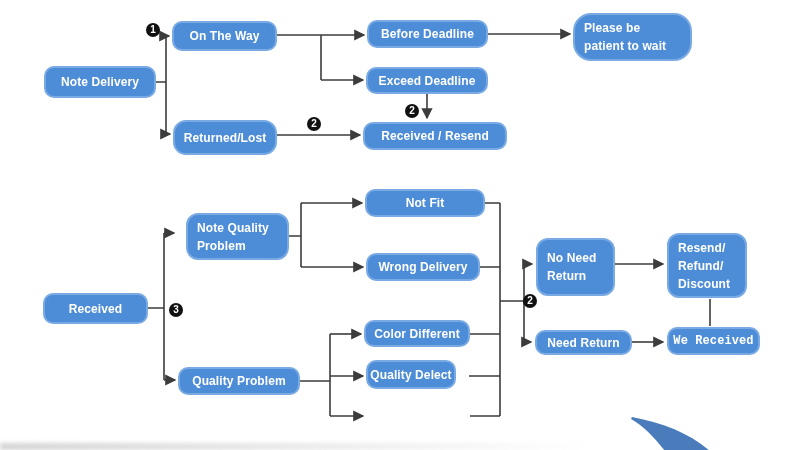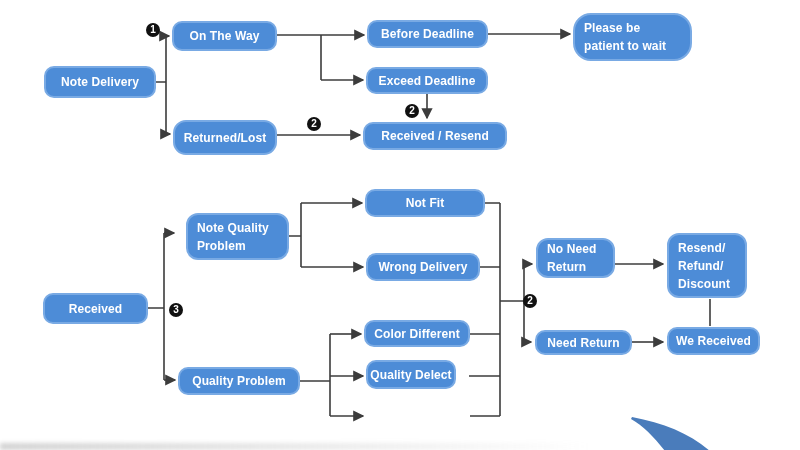--- a/index.html
+++ b/index.html
@@ -93,26 +93,26 @@
 patient to wait</div>
 
   <div class="node" style="left:43px;top:293px;width:105px;height:31px;">Received</div>
   <div class="node left" style="left:177px;top:213px;width:103px;height:47px;border-radius:12px;margin-left:9px;">Note Quality
 Problem</div>
   <div class="node" style="left:178px;top:367px;width:122px;height:28px;">Quality Problem</div>
   <div class="node" style="left:365px;top:189px;width:120px;height:28px;">Not Fit</div>
   <div class="node" style="left:366px;top:253px;width:114px;height:28px;">Wrong Delivery</div>
   <div class="node" style="left:364px;top:320px;width:106px;height:27px;">Color Different</div>
   <div class="node" style="left:366px;top:360px;width:90px;height:29px;">Quality Delect</div>
-  <div class="node left" style="left:536px;top:238px;width:79px;height:40px;border-radius:12px;">No Need
+  <div class="node left" style="left:536px;top:238px;width:79px;height:58px;border-radius:12px;">No Need
 Return</div>
   <div class="node" style="left:535px;top:330px;width:97px;height:25px;">Need Return</div>
   <div class="node left" style="left:667px;top:233px;width:80px;height:65px;border-radius:12px;">Resend/
 Refund/
 Discount</div>
-  <div class="node" style="left:667px;top:327px;width:93px;height:28px;">We Received</div>
+  <div class="node" style="left:667px;top:327px;width:93px;height:28px;font-family:Liberation Mono, monospace;">We Received</div>
 
   <span class="step" style="left:146px;top:23px;">1</span>
   <span class="step" style="left:307px;top:117px;">2</span>
   <span class="step" style="left:405px;top:104px;">2</span>
   <span class="step" style="left:169px;top:303px;">3</span>
   <span class="step" style="left:523px;top:294px;">2</span>
 </div>
 
 </body></html>

